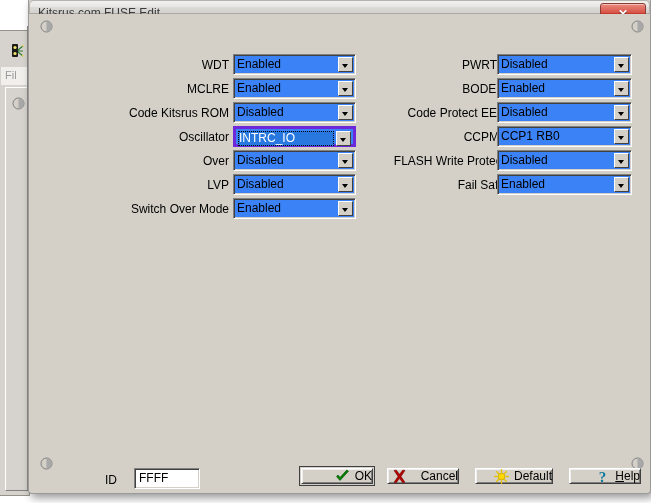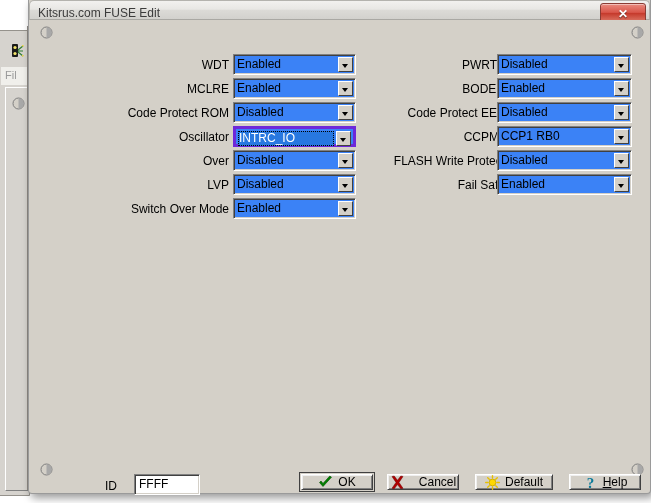--- a/index.html
+++ b/index.html
@@ -63,21 +63,21 @@
     background: #d4d0c8;
     border: 1px solid #9a9a9a;
     border-top: none;
     border-radius: 0 0 4px 4px;
     box-shadow: 3px 4px 9px rgba(0,0,0,0.40);
   }
 
   
   #titlebar {
     position: relative;
-    height: 20px;
+    height: 14px;
     background: linear-gradient(to bottom, #f2f1ef 0%, #e8e7e4 46%, #dcdbd7 50%, #d2d1cd 100%);
     border: 1px solid #b4b3ae;
     border-bottom: 1px solid #a9a8a3;
     border-radius: 5px 5px 0 0;
     box-sizing: border-box;
   }
   #titlebar-text {
     position: absolute;
     left: 8px; top: 5px;
     font-size: 12px;
@@ -112,21 +112,21 @@
   }
 
   
   .anchor {
     position: absolute;
     width: 13px; height: 13px;
   }
   .anchor svg { display: block; }
 
   
-  .col { position: absolute; top: 34px; }
+  .col { position: absolute; top: 40px; }
   #col-left  { left: 12px;  width: 315px; }
   #col-right { left: 330px; width: 285px; }
 
   .row {
     position: relative;
     height: 23px;
     margin-bottom: 1px;
   }
   .field-label {
     position: absolute;
@@ -224,21 +224,21 @@
   .btn {
     position: absolute;
     top: 454px;
     height: 16px;
     background: #d4d0c8;
     box-sizing: border-box;
     border: 1px solid;
     border-color: #ffffff #404040 #404040 #ffffff;
     box-shadow: inset 1px 1px 0 #efefef, inset -1px -1px 0 #808080;
     cursor: pointer;
-    display: flex; align-items: center; justify-content: center;
+    display: flex; align-items: center; justify-content: flex-end;
     gap: 5px;
     font-size: 12px; color: #000000;
   }
   .btn.default-btn {
     outline: 1px solid #404040;
     outline-offset: 1px;
   }
   #btn-ok     { left: 272px; width: 72px; }
   #btn-cancel { left: 358px; width: 72px; gap: 14px; }
   #btn-default{ left: 446px; width: 78px; }
@@ -325,21 +325,21 @@
           <div class="row">
             <div class="field-label">MCLRE</div>
             <div class="combo">
               <div class="combo-text">Enabled</div>
               <div class="combo-arrow">
                 <i></i>
               </div>
             </div>
           </div>
           <div class="row">
-            <div class="field-label">Code Protect ROM</div>
+            <div class="field-label">Code Kitsrus ROM</div>
             <div class="combo">
               <div class="combo-text">Disabled</div>
               <div class="combo-arrow">
                 <i></i>
               </div>
             </div>
           </div>
           <div class="row">
             <div class="field-label">Oscillator</div>
             <div class="combo focused">

